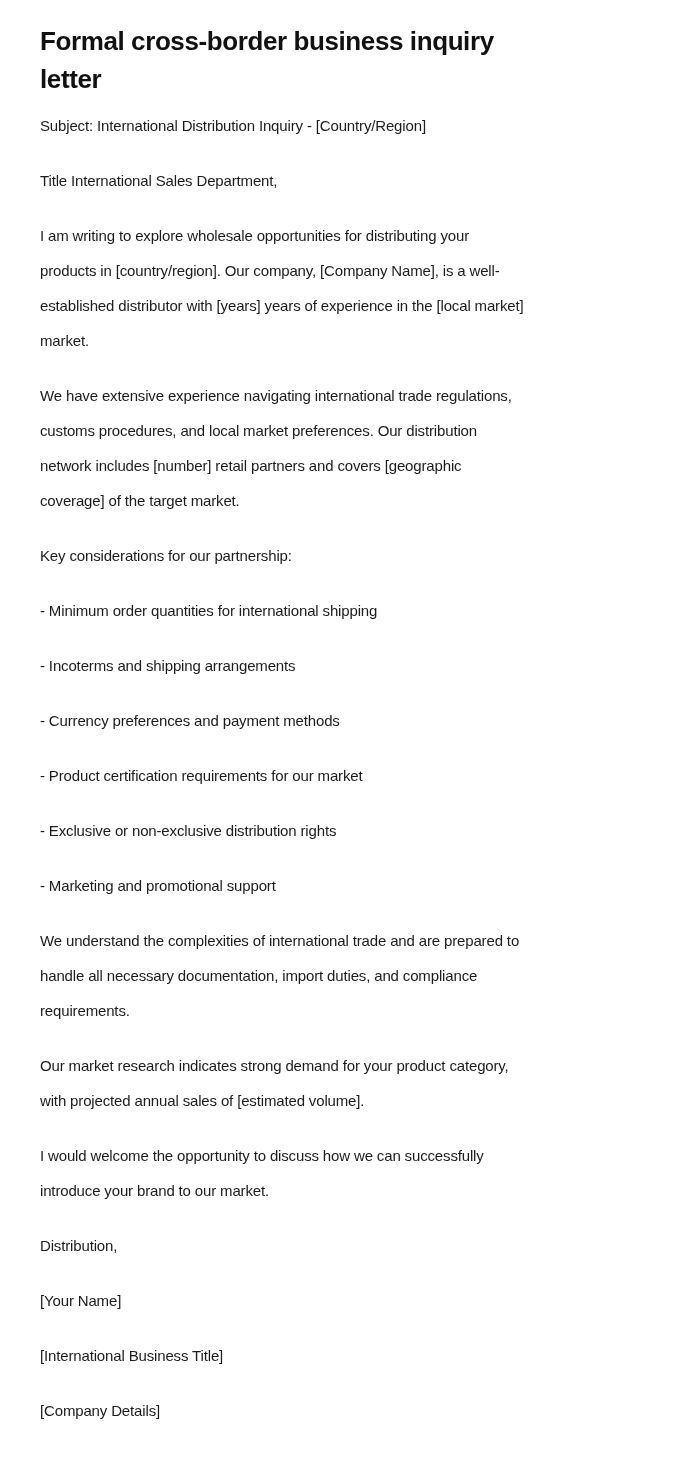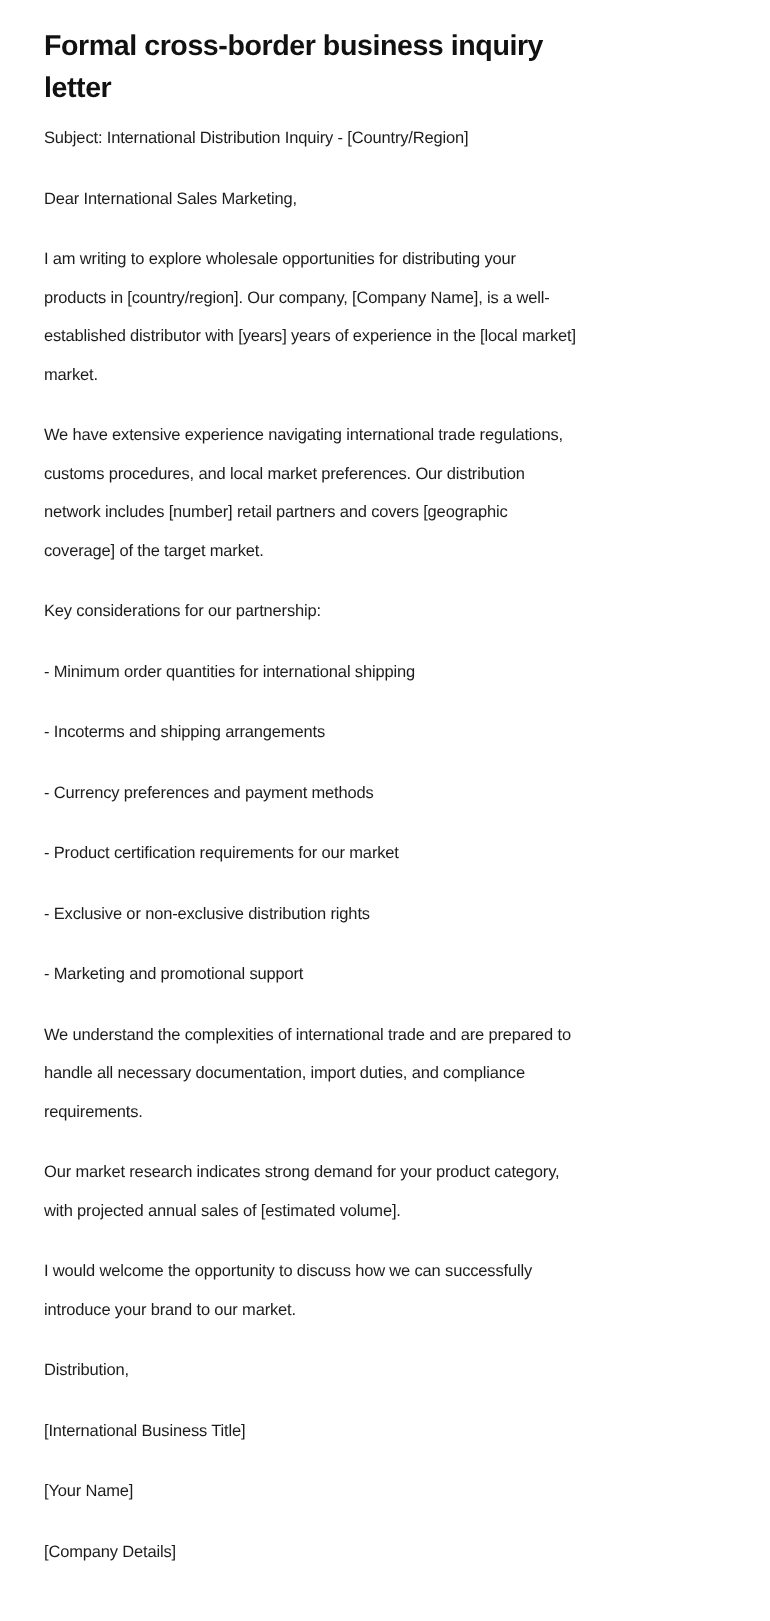--- a/index.html
+++ b/index.html
@@ -35,37 +35,37 @@
     color: #1c1c1c;
   }
 </style>
 </head>
 <body>
 
 <div class="page">
   <h1 class="title">Formal cross-border business inquiry letter</h1>
 
   <p class="para">Subject: International Distribution Inquiry - [Country/Region]</p>
-  <p class="para">Dear International Sales Marketing,</p>
+  <p class="para">Title International Sales Department,</p>
 
   <p class="para">I am writing to explore wholesale opportunities for distributing your products in [country/region]. Our company, [Company Name], is a well-established distributor with [years] years of experience in the [local market] market.</p>
   <p class="para">We have extensive experience navigating international trade regulations, customs procedures, and local market preferences. Our distribution network includes [number] retail partners and covers [geographic coverage] of the target market.</p>
 
   <p class="para">Key considerations for our partnership:</p>
 
   <div>
     <p class="para">- Minimum order quantities for international shipping</p>
     <p class="para">- Incoterms and shipping arrangements</p>
     <p class="para">- Currency preferences and payment methods</p>
     <p class="para">- Product certification requirements for our market</p>
     <p class="para">- Exclusive or non-exclusive distribution rights</p>
     <p class="para">- Marketing and promotional support</p>
   </div>
 
   <p class="para">We understand the complexities of international trade and are prepared to handle all necessary documentation, import duties, and compliance requirements.</p>
   <p class="para">Our market research indicates strong demand for your product category, with projected annual sales of [estimated volume].</p>
   <p class="para">I would welcome the opportunity to discuss how we can successfully introduce your brand to our market.</p>
 
   <p class="para">Distribution,</p>
+  <p class="para">[Your Name]</p>
   <p class="para">[International Business Title]</p>
-  <p class="para">[Your Name]</p>
   <p class="para">[Company Details]</p>
 </div>
 
 </body></html>

